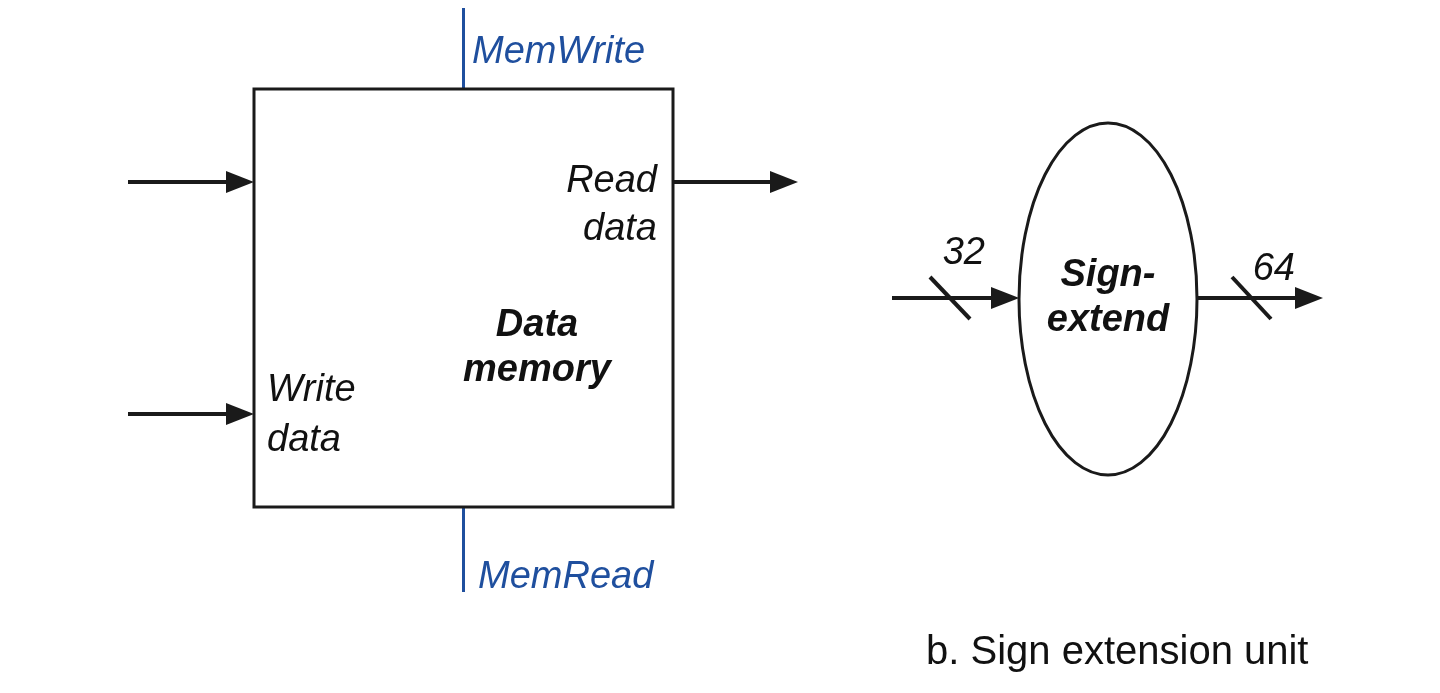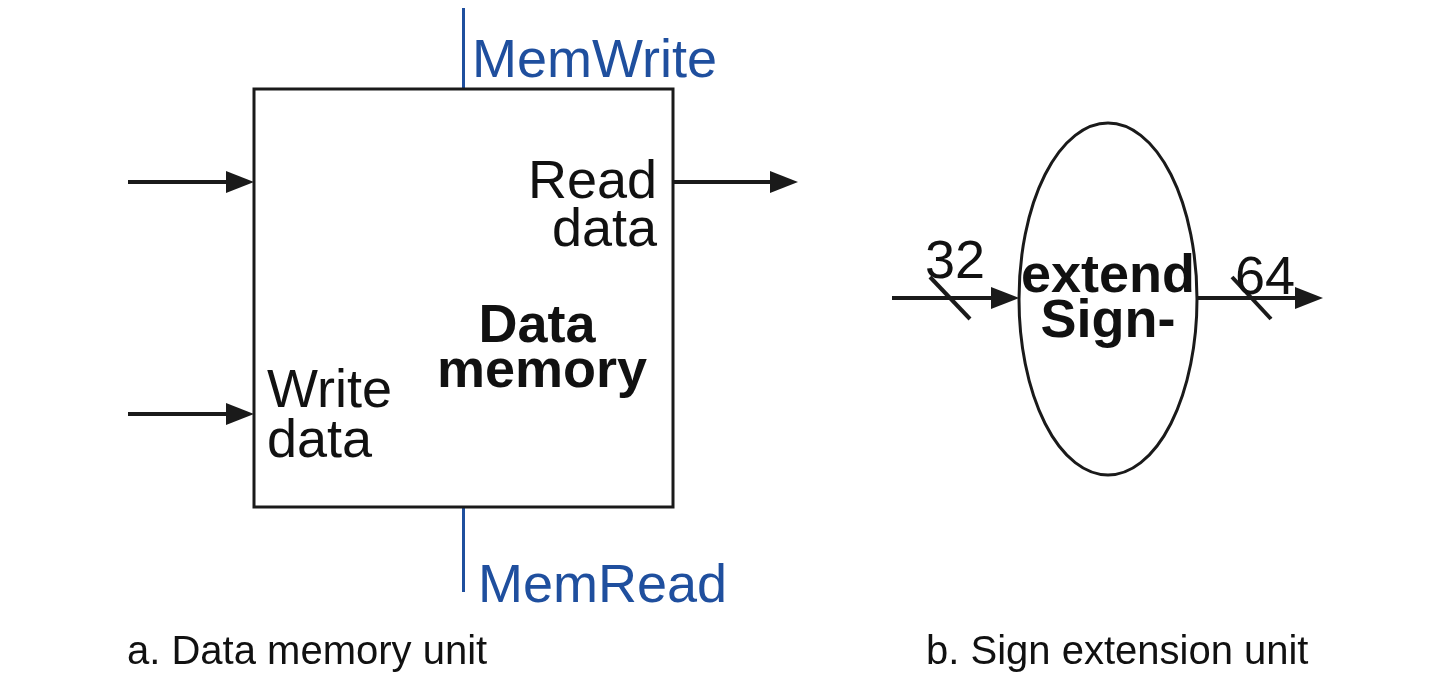--- a/index.html
+++ b/index.html
@@ -16,24 +16,25 @@
     font-family: "Liberation Sans", sans-serif;
     color: #111111;
   }
   .layer {
     position: absolute;
     left: 0;
     top: 0;
   }
   .lbl {
     position: absolute;
-    font-size: 54px;
+    font-size: 38px;
     line-height: 1;
     white-space: nowrap;
     color: #111111;
+    font-style: italic;
   }
   .lbl.blue {
     color: #1f4f9e;
   }
   .lbl.bold {
     font-weight: bold;
   }
   .twoline {
     line-height: 48px;
   }
@@ -108,25 +109,24 @@
     <span>memory</span>
   </div>
 
   <div class="lbl twoline" style="left:267px; top:363px; line-height:50px;">
     <span>Write</span>
     <span>data</span>
   </div>
 
   <div class="lbl blue" style="left:478px; top:556px;">MemRead</div>
 
-  <div class="caption" style="left:127px; top:630px;">a. Data memory unit</div>
 
   <div class="lbl bold block-title" style="left:1008px; top:251px; width:200px;">
+    <span>Sign-</span>
     <span>extend</span>
-    <span>Sign-</span>
   </div>
 
   <div class="lbl center-align" style="left:905px; top:232px; width:80px;">32</div>
 
   <div class="lbl center-align" style="left:1215px; top:248px; width:80px;">64</div>
 
   <div class="caption" style="left:886px; top:630px;margin-left:40px;">b. Sign extension unit</div>
 
 </div>
 

